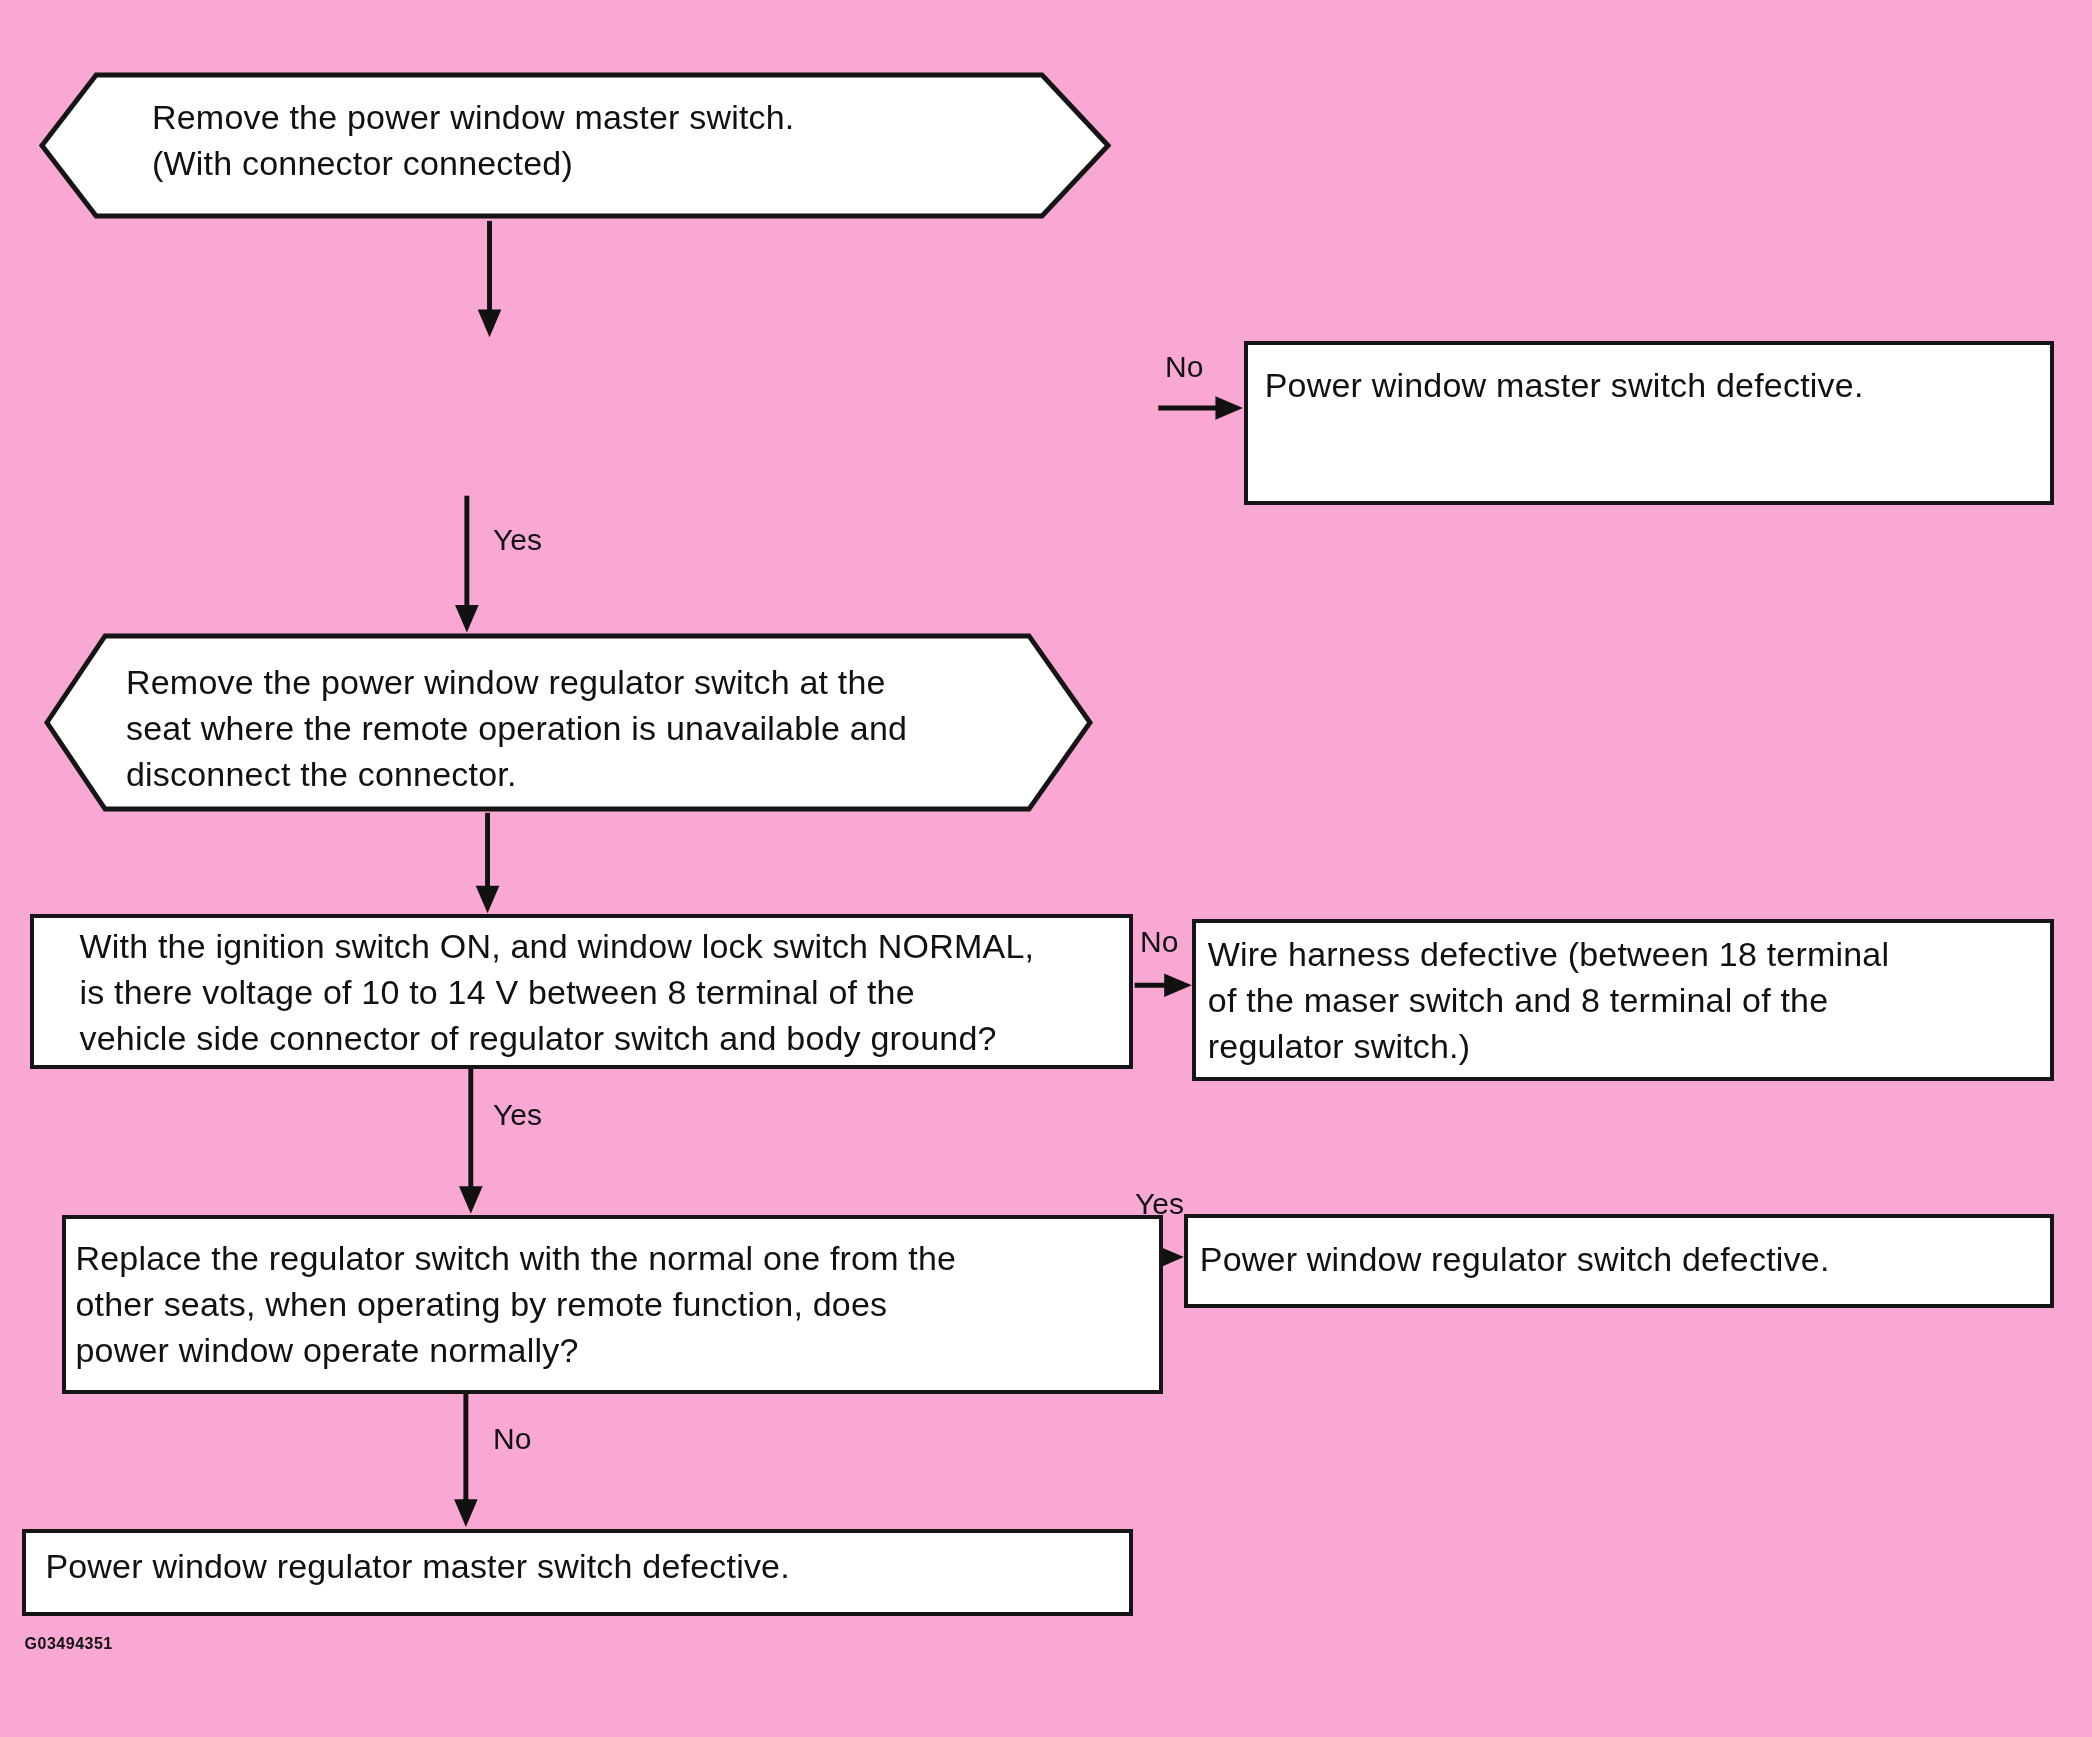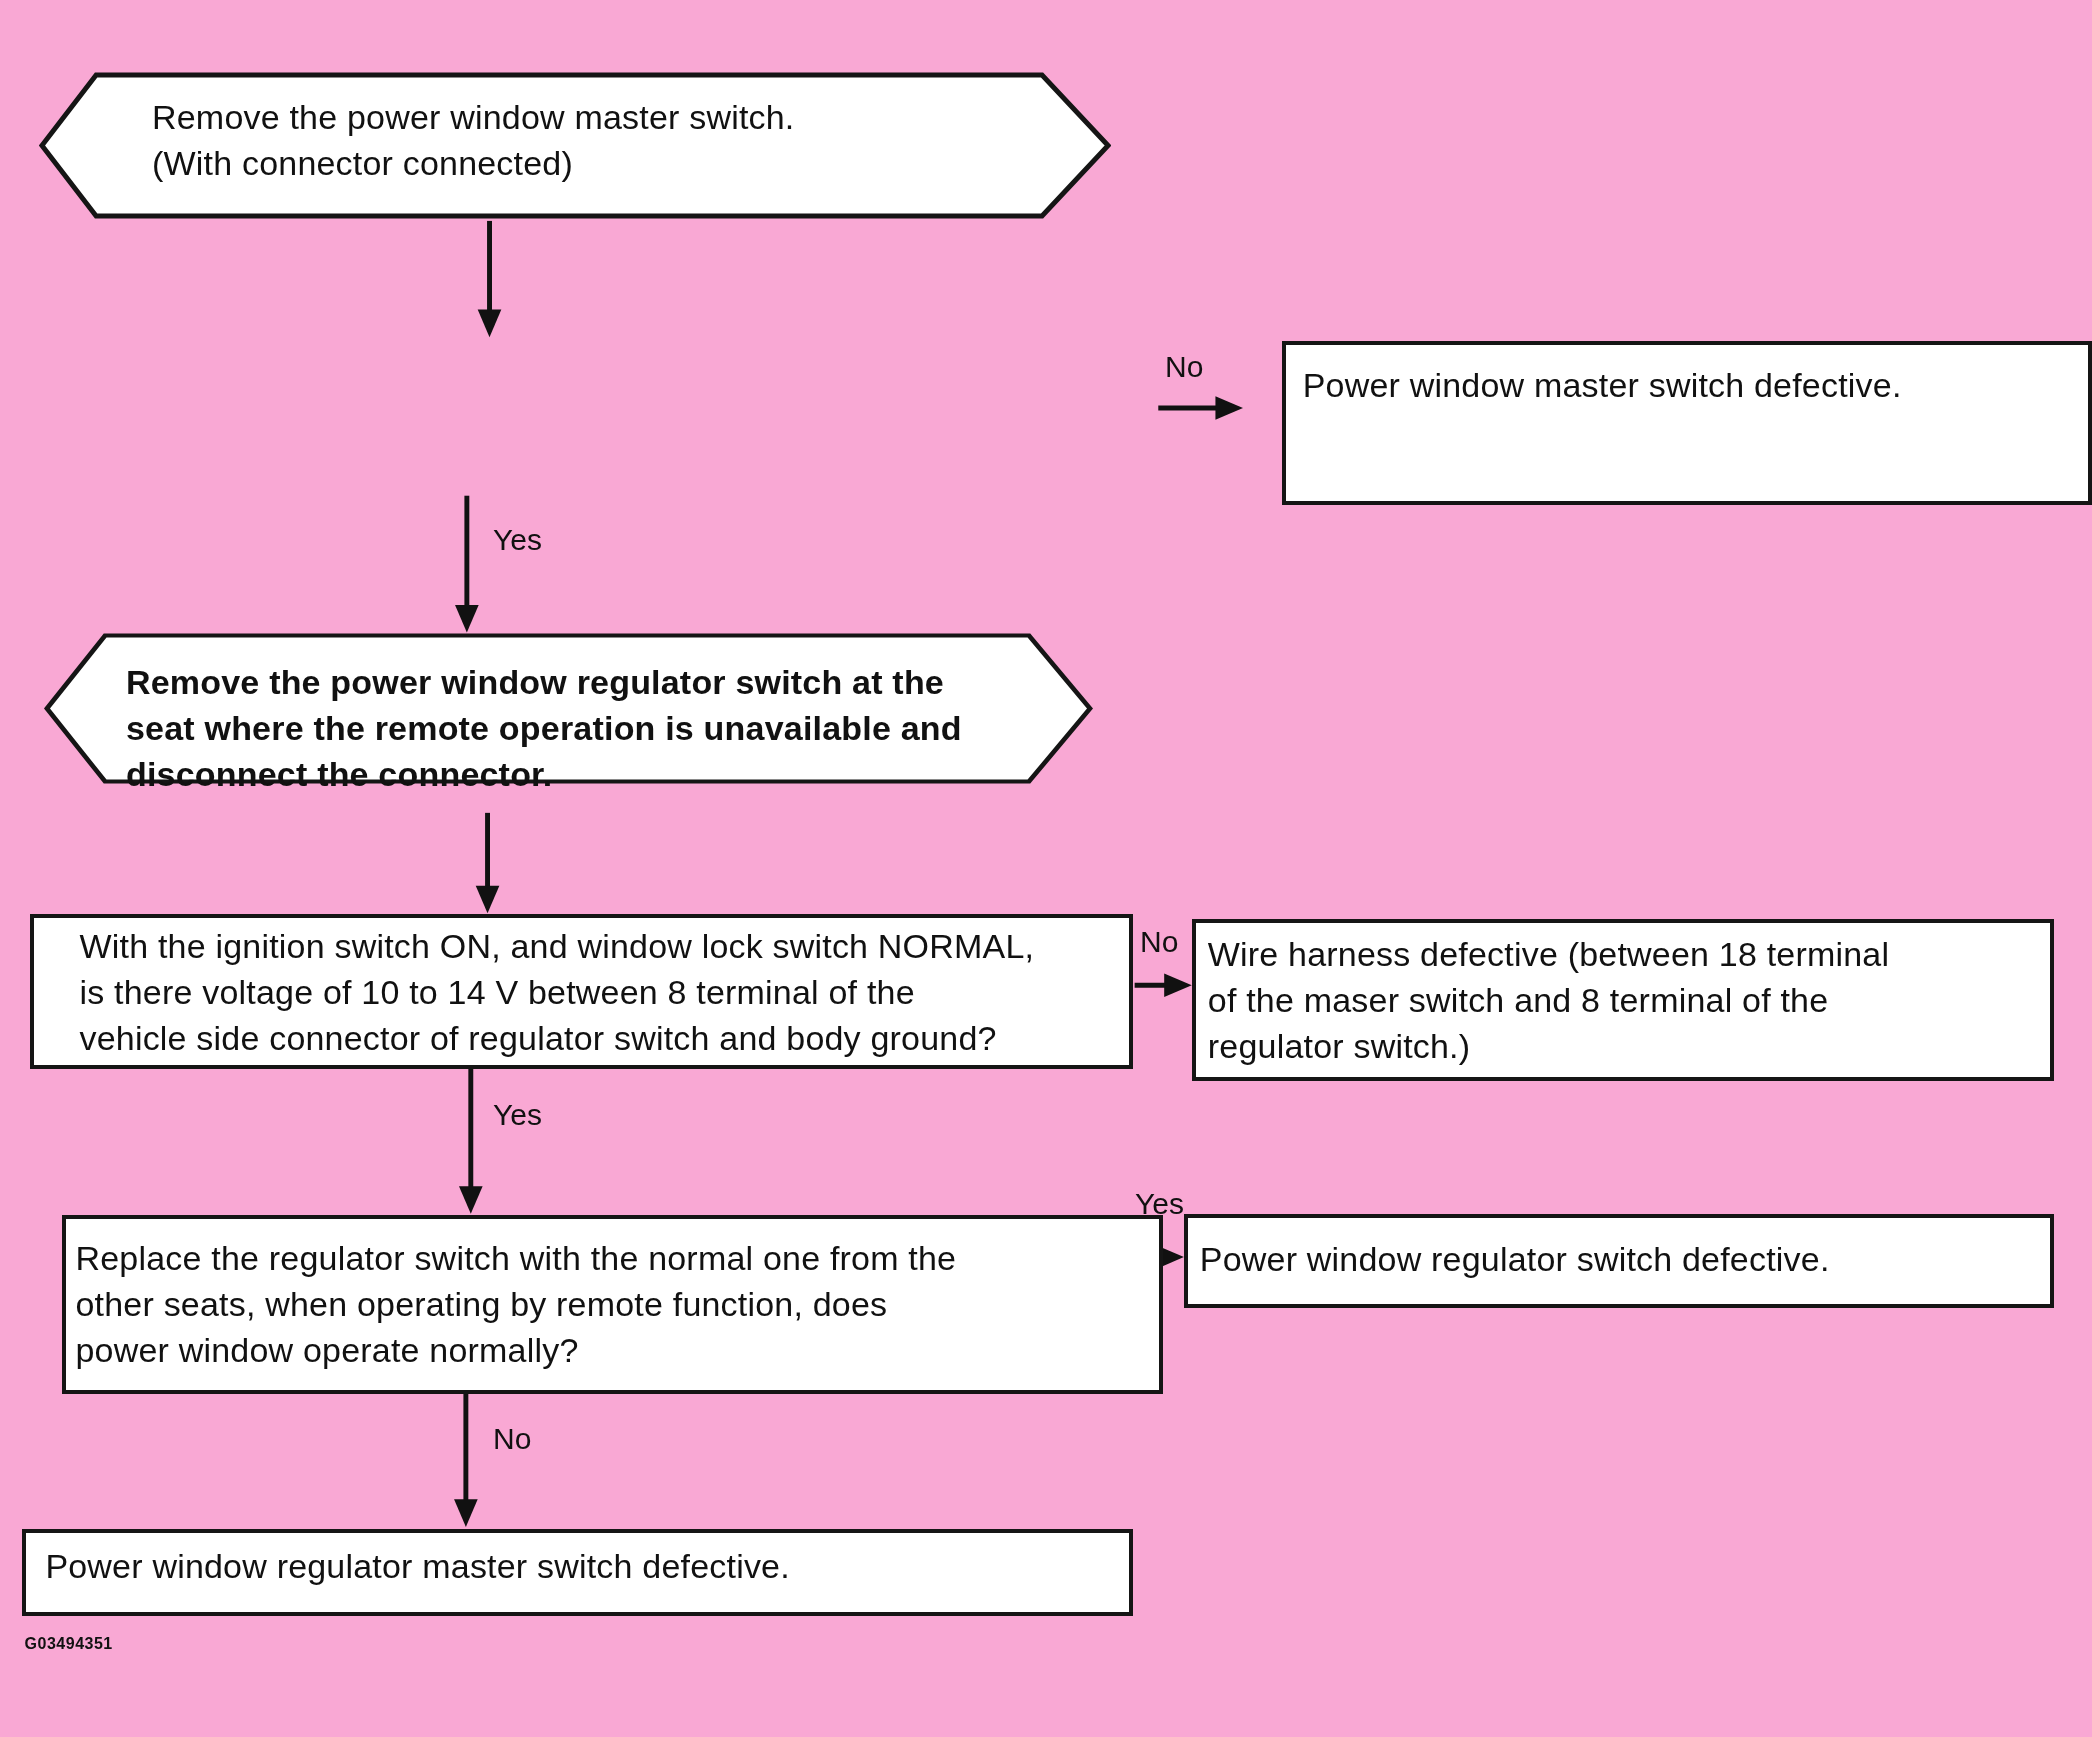--- a/index.html
+++ b/index.html
@@ -108,27 +108,27 @@
   <div class="node hex-node" style="left:39px; top:72px; width:1072px; height:147px;">
     <svg class="hex-outline" width="1072" height="147" viewBox="0 0 1088 149" preserveAspectRatio="none" xmlns="http://www.w3.org/2000/svg">
       <polygon points="3,74.5 58,3 1018,3 1085,74.5 1018,146 58,146"></polygon>
     </svg>
     <div class="node-text" style="padding:21.7px 0 0 113px;">Remove the power window master switch.
 (With connector connected)</div>
   </div>
 
   <div class="edge-label" style="left:1165px; top:347px;">No</div>
 
-  <div class="node rect-node" style="left:1244px; top:341px; width:810px; height:164px;margin-left:38px;">
+  <div class="node rect-node" style="left:1244px; top:341px; width:810px; height:164px;">
     <div class="node-text" style="padding:16.7px 0 0 16.7px;">Power window master switch defective.</div>
   </div>
 
   <div class="edge-label" style="left:493px; top:520px;">Yes</div>
 
-  <div class="node hex-node" style="left:44px; top:633px; width:1049px; height:151px;font-weight:bold;">
+  <div class="node hex-node" style="left:44px; top:633px; width:1049px; height:179px;">
     <svg class="hex-outline" width="1049" height="179" viewBox="0 0 1065 182" preserveAspectRatio="none" xmlns="http://www.w3.org/2000/svg">
       <polygon points="3,91 62,3 1000,3 1062,91 1000,179 62,179"></polygon>
     </svg>
     <div class="node-text" style="padding:25.6px 0 0 82px;">Remove the power window regulator switch at the
 seat where the remote operation is unavailable and
 disconnect the connector.</div>
   </div>
 
   <div class="node rect-node" style="left:29.6px; top:914px; width:1103px; height:155px;">
     <div class="node-text" style="padding:4.9px 0 0 9.9px;margin-left:36px;">With the ignition switch ON, and window lock switch NORMAL,

